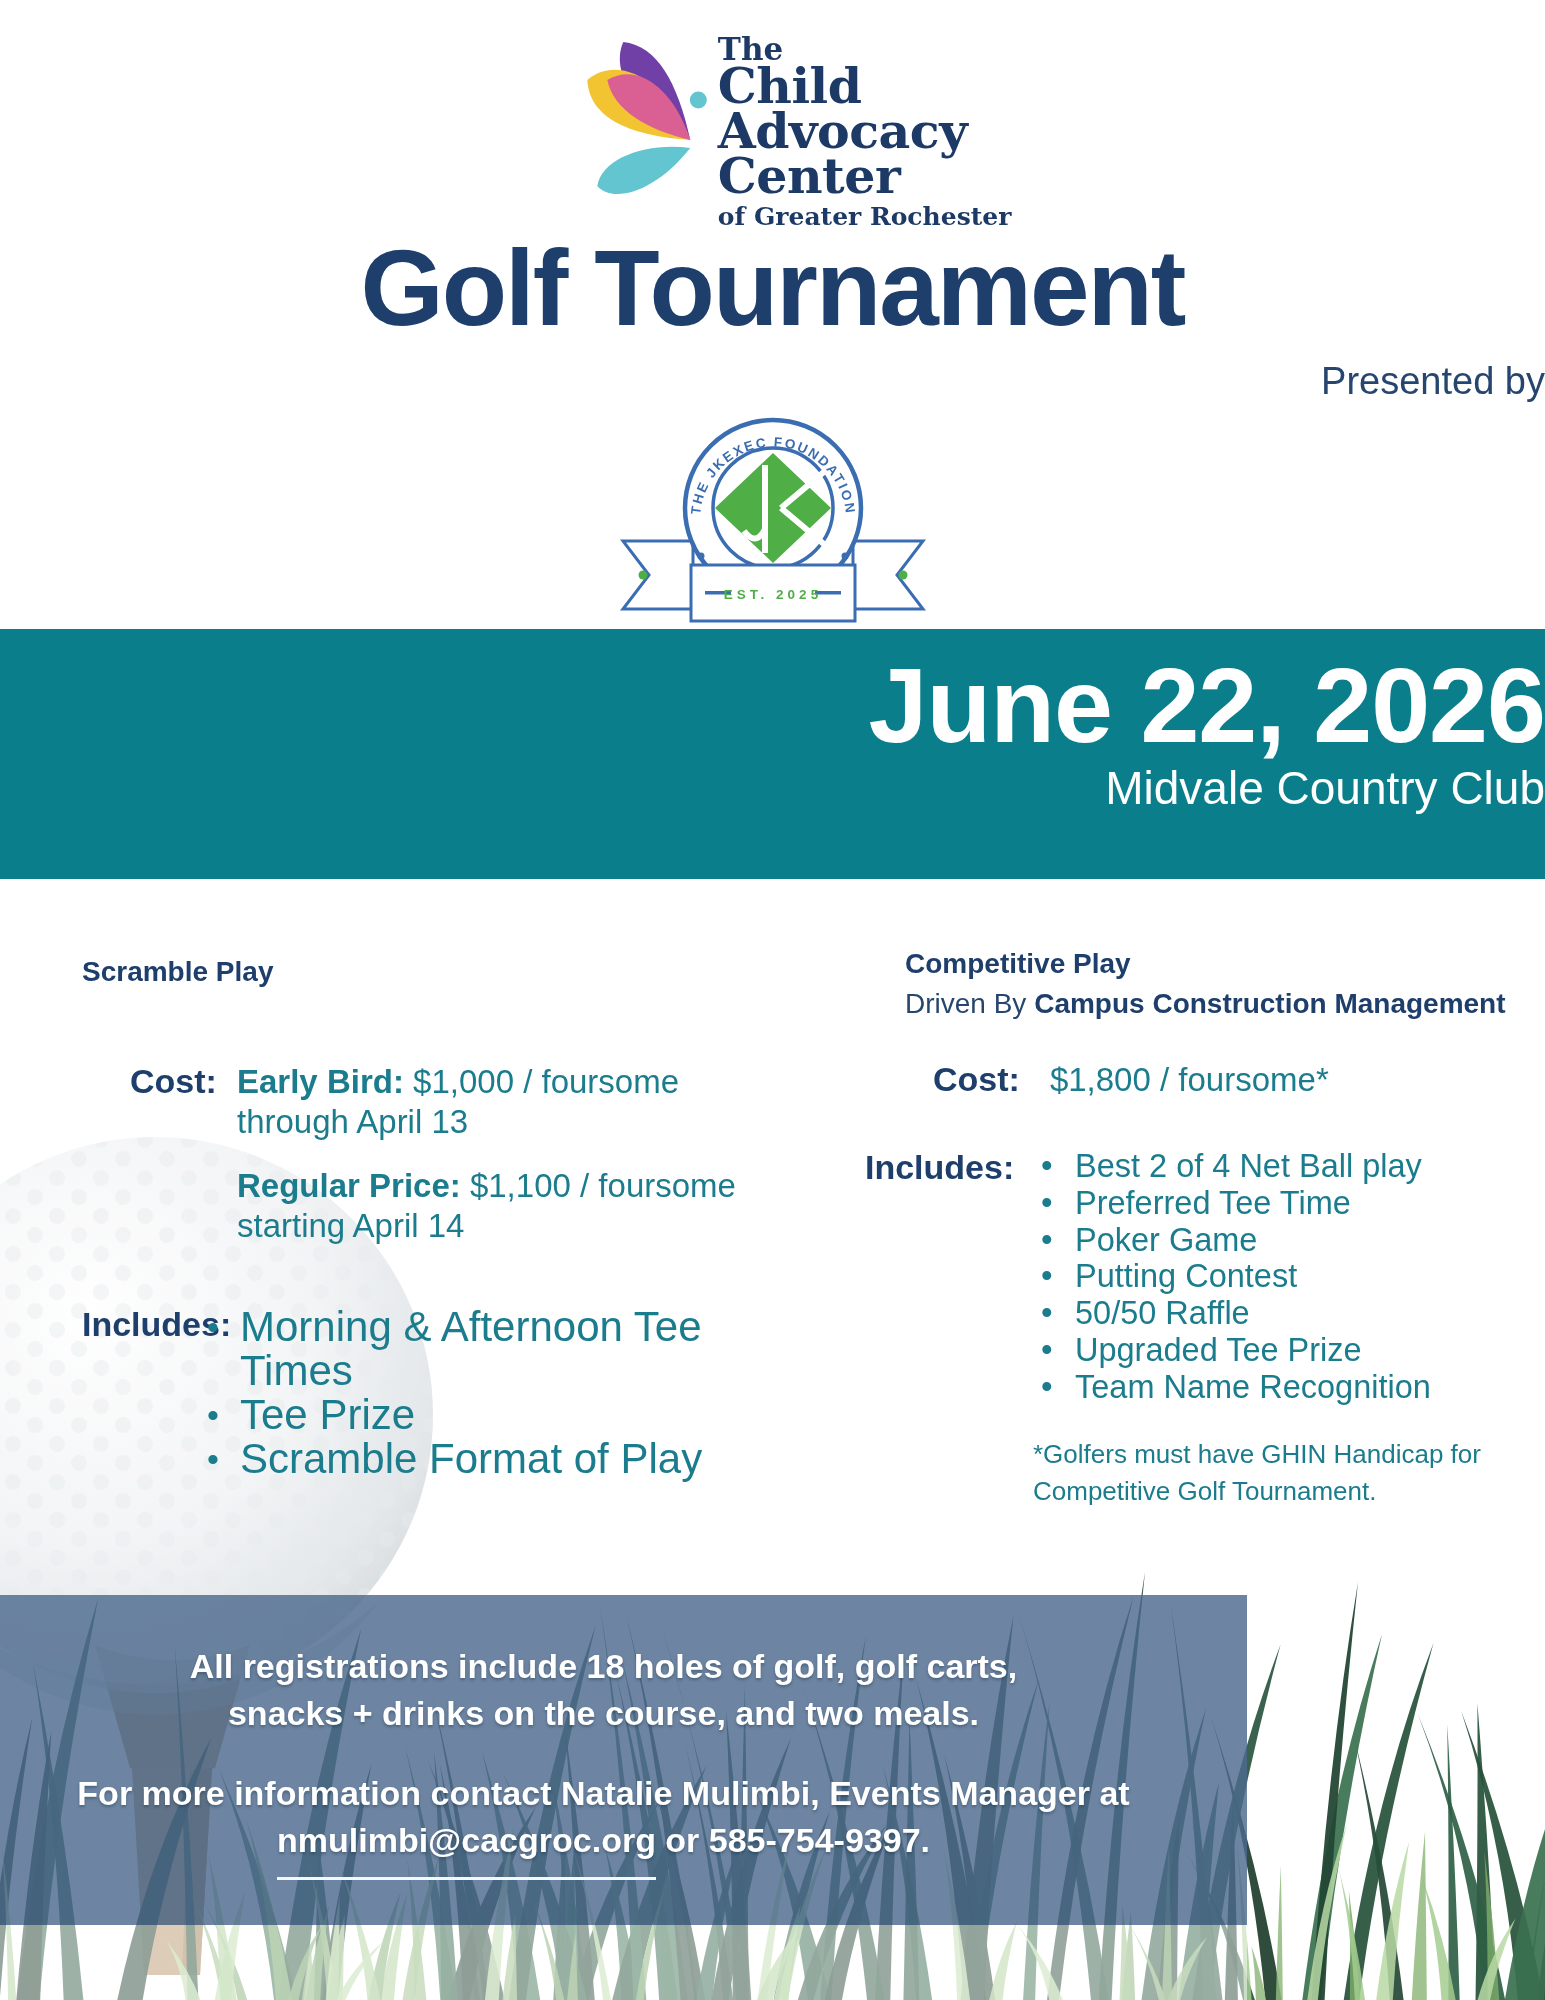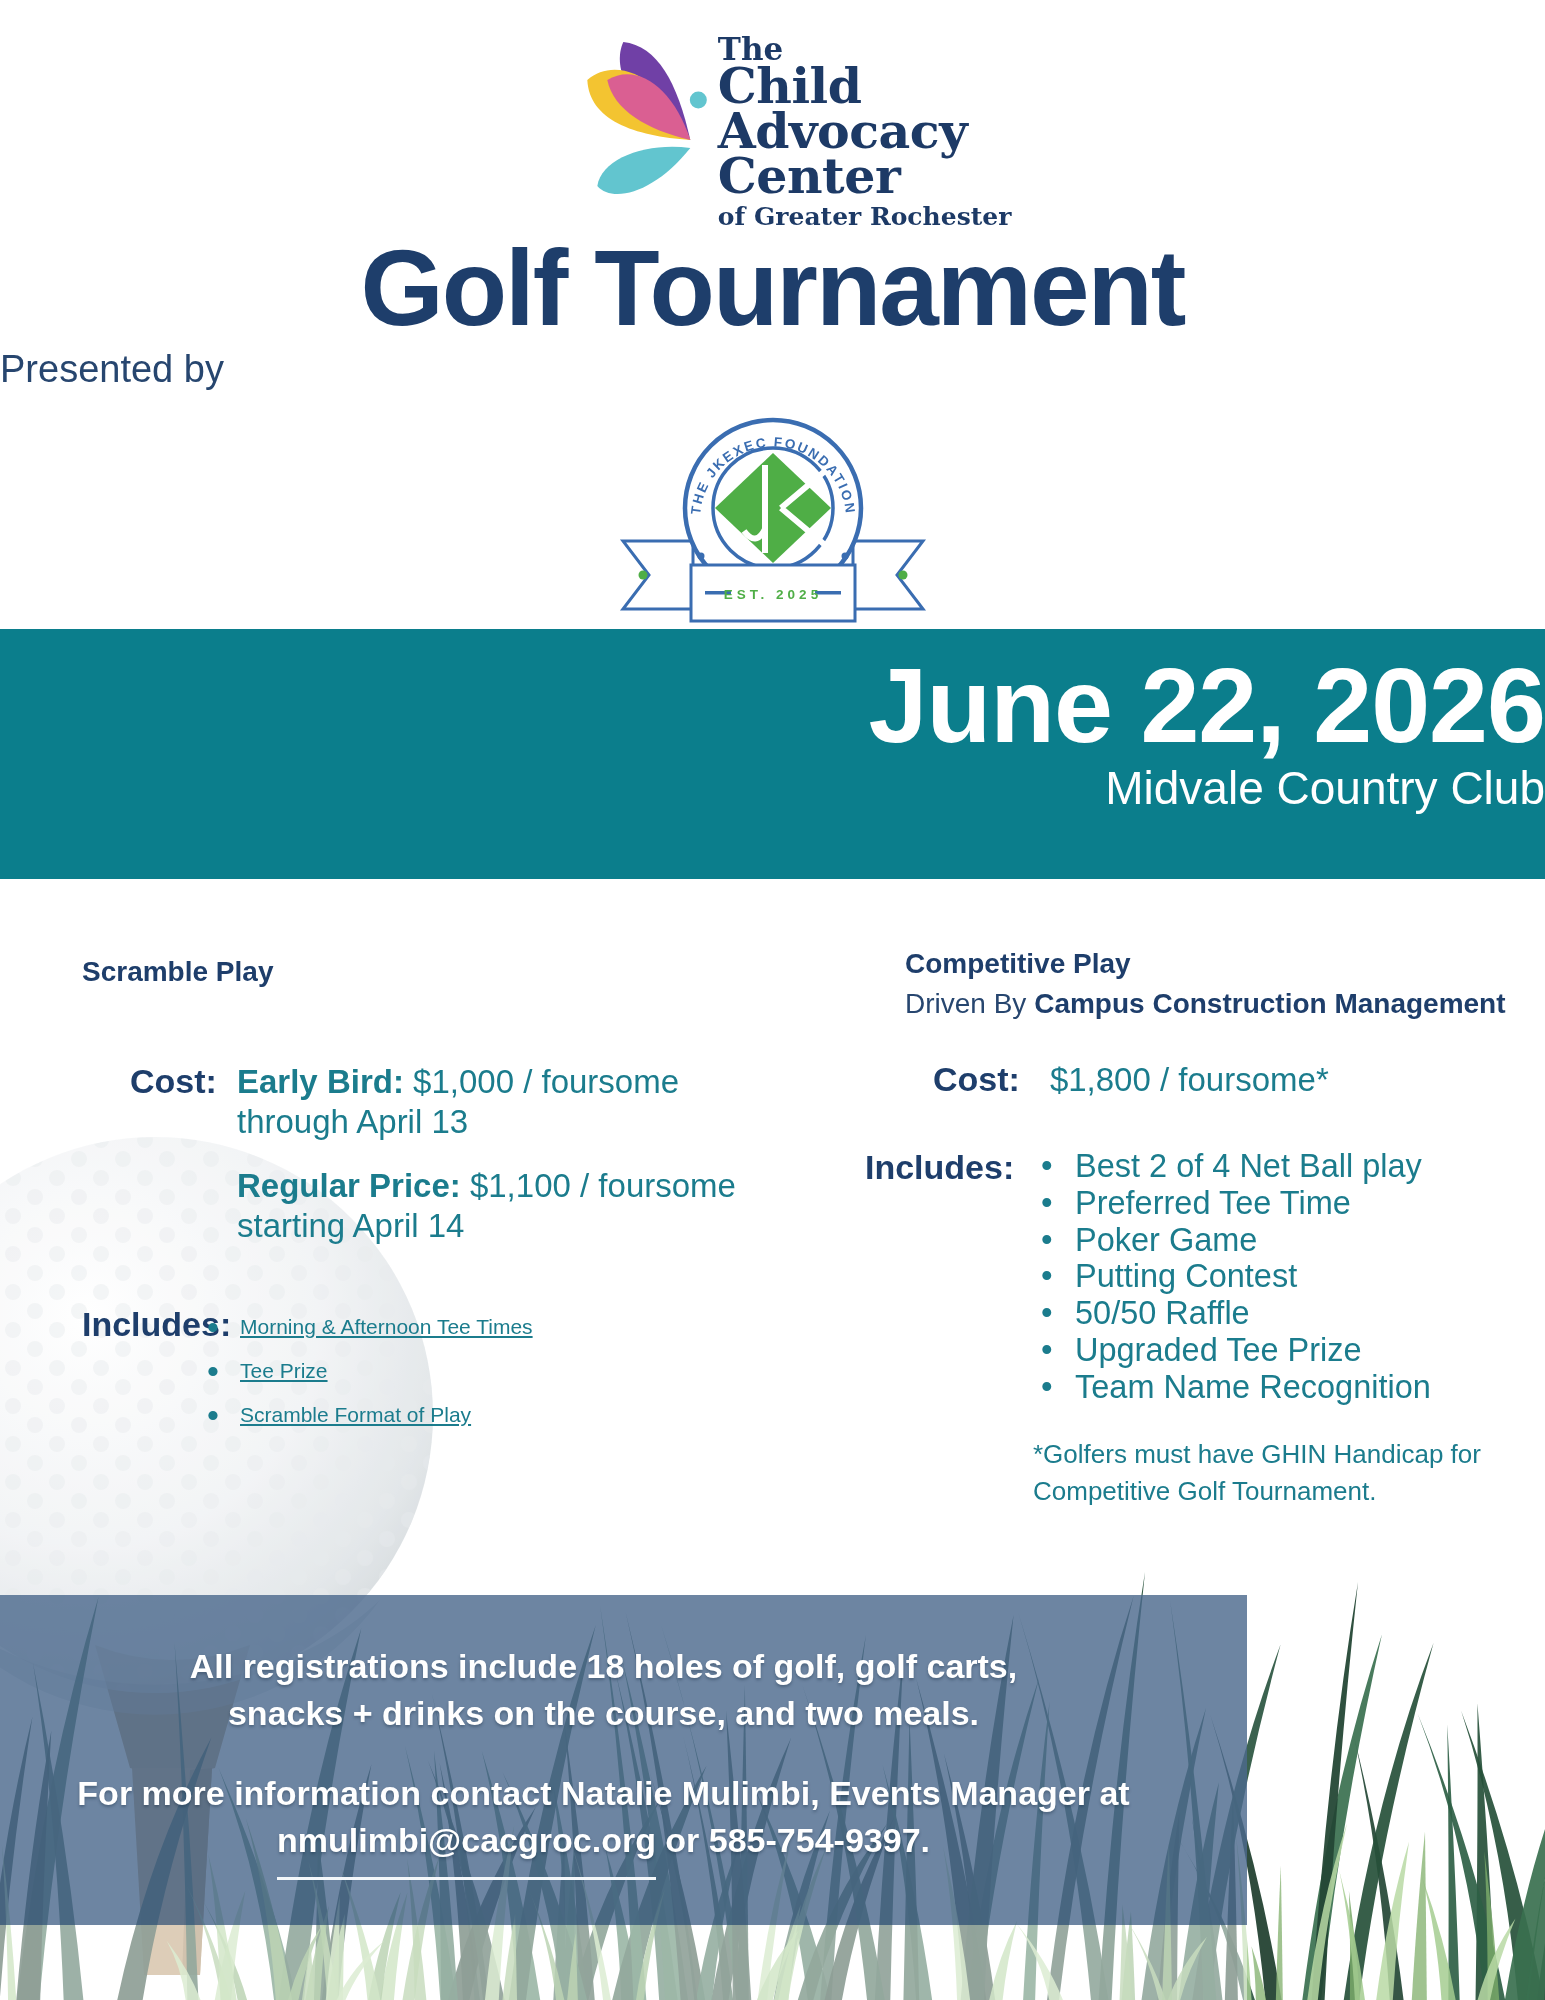--- a/index.html
+++ b/index.html
@@ -15,21 +15,21 @@
   
   .cac{position:absolute;top:34px;left:50%;transform:translateX(-44%);
        display:flex;align-items:flex-start;gap:3px;z-index:4;}
   .cac-name{color:#1d3a66;font-family:"DejaVu Serif","Liberation Serif",serif;font-weight:bold;}
   .cac-name .the{font-size:31px;line-height:30px;}
   .cac-name .big{font-size:49px;line-height:45px;letter-spacing:-0.5px;}
   .cac-name .tag{font-size:25px;line-height:30px;margin-top:3px;}
   
   .title{position:absolute;top:226px;width:100%;text-align:center;z-index:4;
          font-size:107px;font-weight:bold;color:var(--navy);letter-spacing:-2px;}
-  .presented{position:absolute;top:348px;width:100%;text-align:left;z-index:4;
+  .presented{position:absolute;top:360px;width:100%;text-align:right;z-index:4;
              font-size:38px;color:#27466f;}
   .badge{position:absolute;top:413px;left:50%;margin-left:-160px;z-index:4;}
   
   .banner{position:absolute;top:629px;left:0;width:100%;height:250px;
           background:var(--banner);color:#ffffff;text-align:right;z-index:4;}
   .banner .date{padding-top:20px;font-size:106px;line-height:112px;font-weight:bold;letter-spacing:-1px;}
   .banner .venue{font-size:46px;line-height:46px;margin-top:4px;font-weight:400;}
   
   .col{position:absolute;z-index:4;color:var(--navy);}
   .col h3{font-size:28px;font-weight:bold;color:var(--navy);}
@@ -44,21 +44,21 @@
   .col-left .cost-label{width:82px;}
   .col-left .price-col{margin-left:25px;}
   .includes-row{position:absolute;display:flex;align-items:flex-start;}
   .col-left .includes-row{top:349px;left:0;}
   .col-left .inc-label{width:125px;}
   .col-right .includes-row{top:200px;left:-40px;}
   .col-right .inc-label{width:168px;}
   ul.bullets{list-style:none;}
   ul.bullets li{position:relative;color:var(--teal);}
   ul.bullets li::before{content:"\2022";position:absolute;left:0;color:var(--teal);}
-  ul.bullets.wide li{font-size:21px;line-height:44px;padding-left:33px;text-decoration:underline;}
+  ul.bullets.wide li{font-size:42px;line-height:44px;padding-left:33px;}
   ul.bullets.wide li::before{font-size:34px;}
   ul.bullets.tight li{font-size:32.5px;line-height:36.8px;padding-left:42px;}
   ul.bullets.tight li::before{font-size:33px;left:8px;}
   .driven{margin-top:8px;font-size:28px;color:#27466f;}
   .driven b{font-weight:bold;color:var(--navy);}
   .col-right .cost-row{top:112px;left:28px;}
   .col-right .price-col{margin-left:30px;}
   .note{position:absolute;top:488px;left:128px;font-size:26px;line-height:37px;color:var(--teal);}
   
   .ball-photo{position:absolute;left:-130px;top:1130px;z-index:1;}

